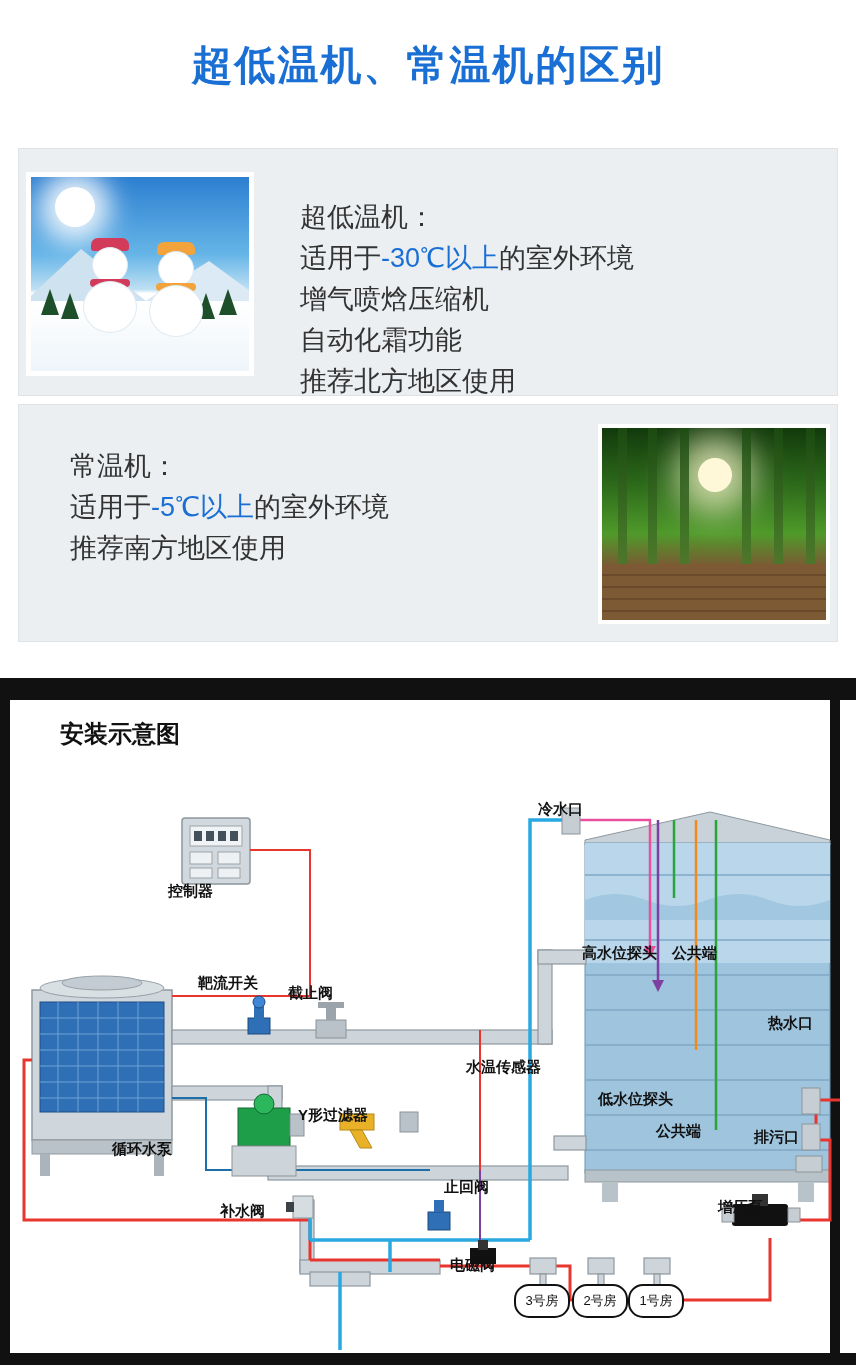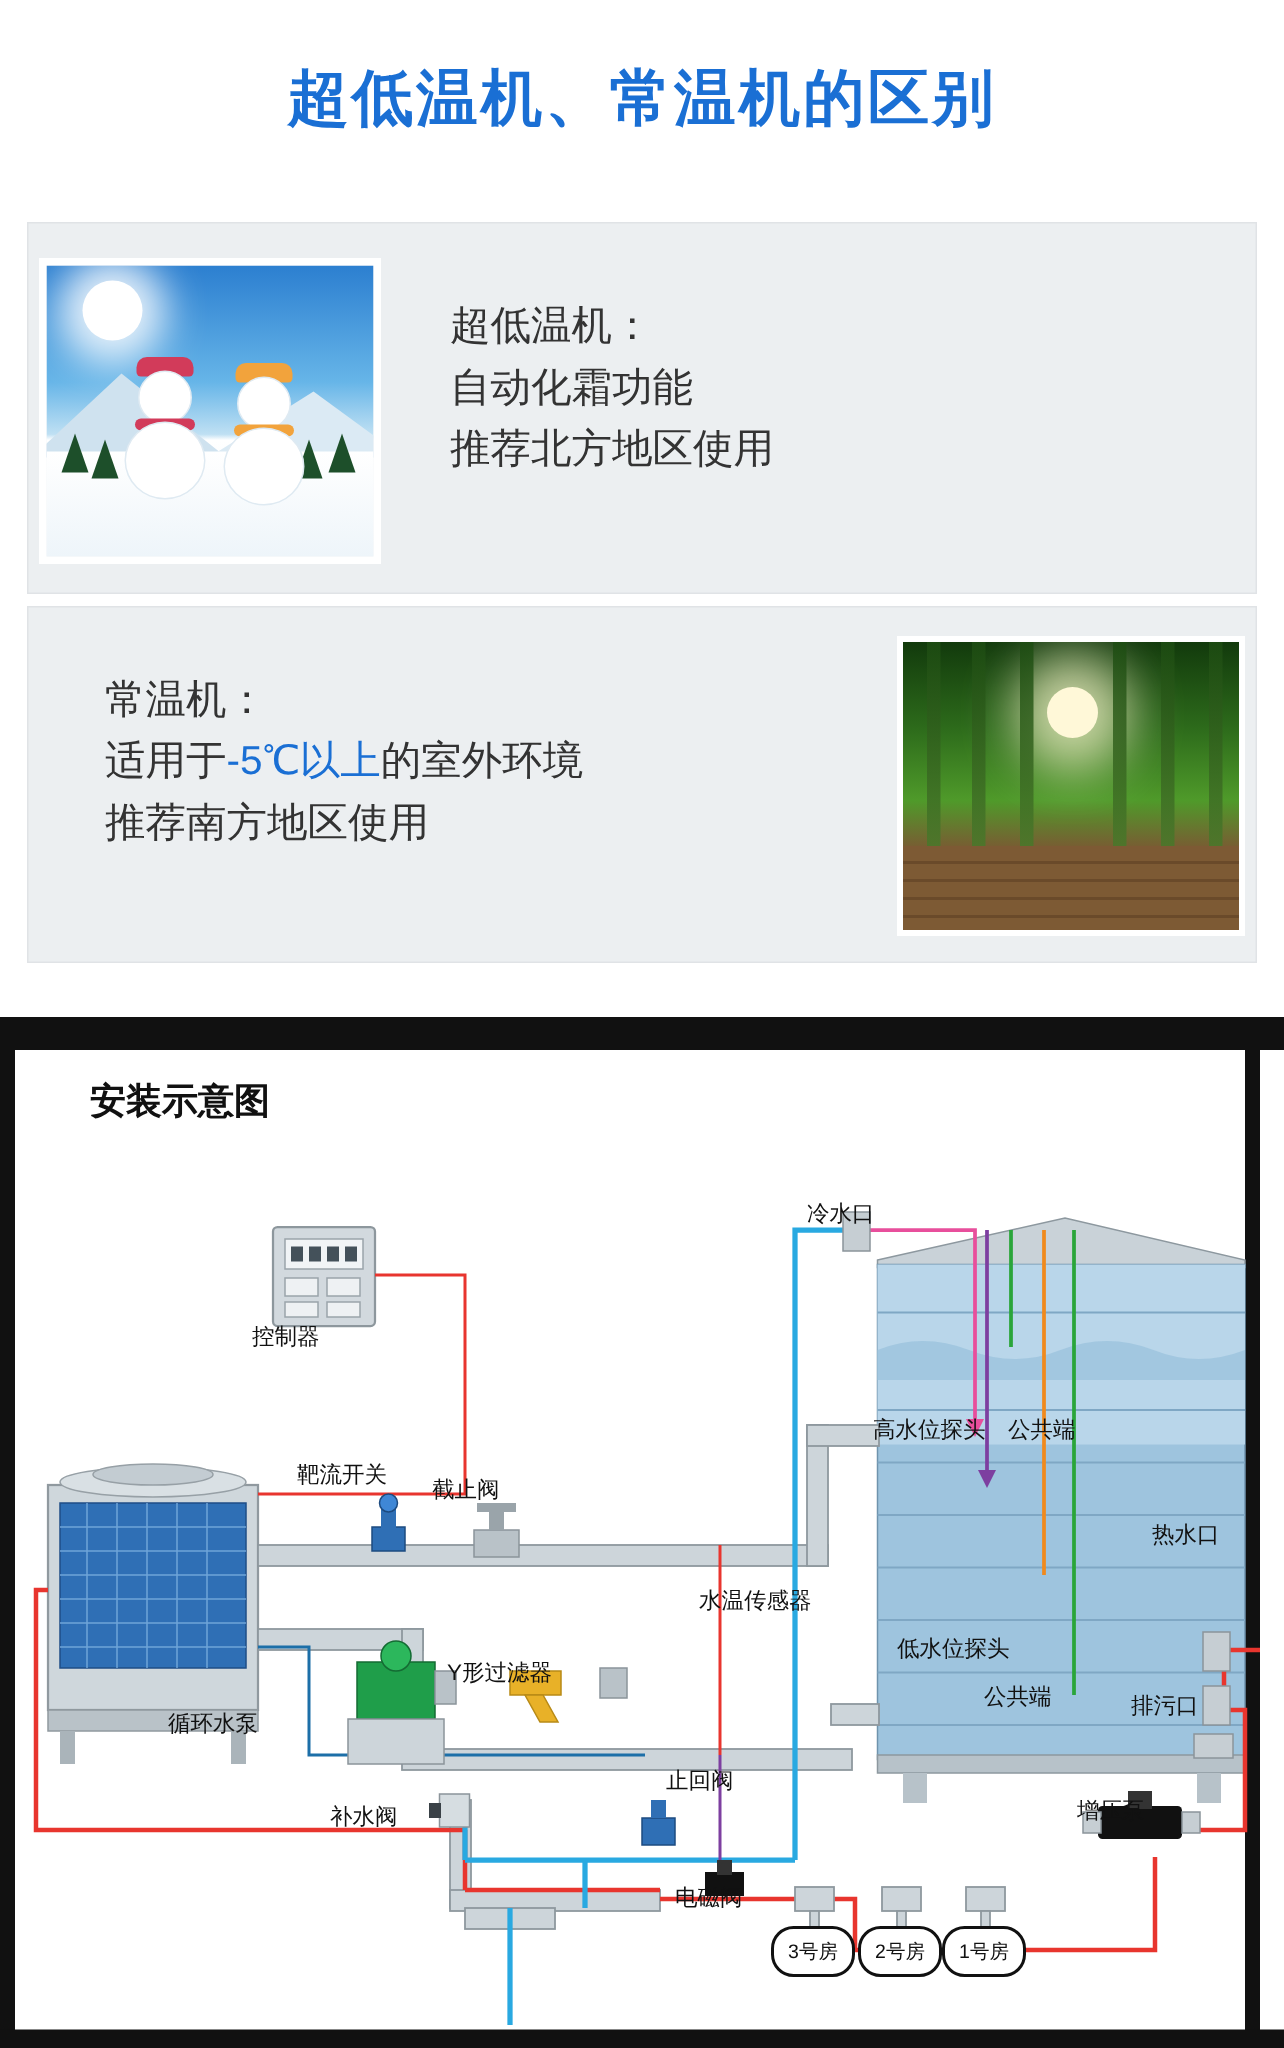--- a/index.html
+++ b/index.html
@@ -156,21 +156,21 @@
   .diagram-canvas {
     position: absolute; left: 10px; top: 22px; width: 836px; height: 653px;
   }
   .dlabel {
     position: absolute;
     font-size: 15px;
     color: #111111;
     white-space: nowrap;
     font-family: "Liberation Sans", sans-serif;
   }
-  .dlabel.bold { font-weight: normal; }
+  .dlabel.bold { font-weight: bold; }
   .room-pill {
     position: absolute;
     width: 52px; height: 30px;
     border: 2px solid #111111;
     border-radius: 15px;
     background: #ffffff;
     font-size: 13px;
     color: #111;
     display: flex; align-items: center; justify-content: center;
   }
@@ -201,20 +201,26 @@
     <div class="hat"></div>
       <div class="head"></div>
       <div class="scarf"></div>
       <div class="body"></div>
   </div>
 </div>
 
 <div class="txt-block txt-top">
   <div>
     <span>超低温机：</span>
+  </div>
+  <div>
+    <span>适用于</span><span class="hl">-30℃以上</span><span>的室外环境</span>
+  </div>
+  <div>
+    <span>增气喷焓压缩机</span>
   </div>
   <div>
     <span>自动化霜功能</span>
   </div>
   <div>
     <span>推荐北方地区使用</span>
   </div>
 </div>
 
 <div class="panel panel-bottom"></div>

